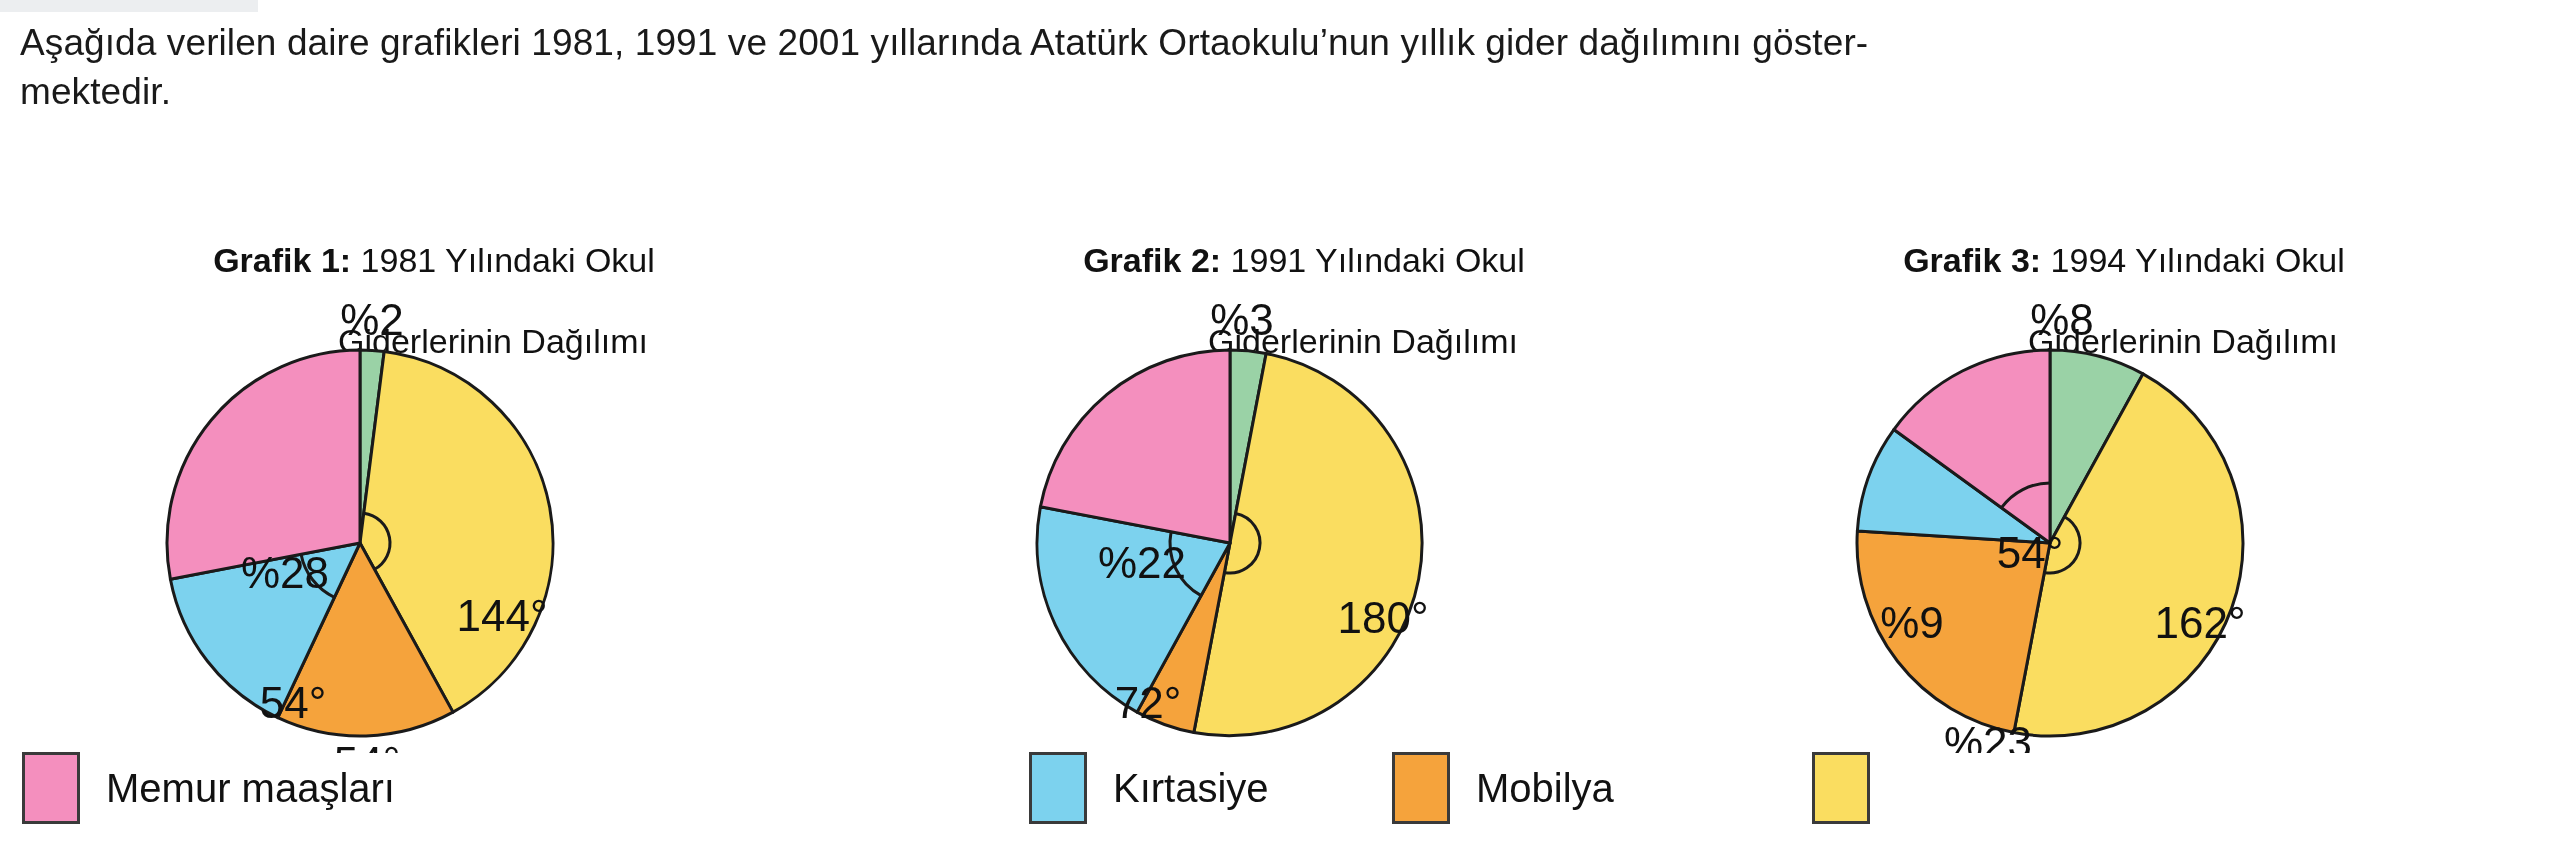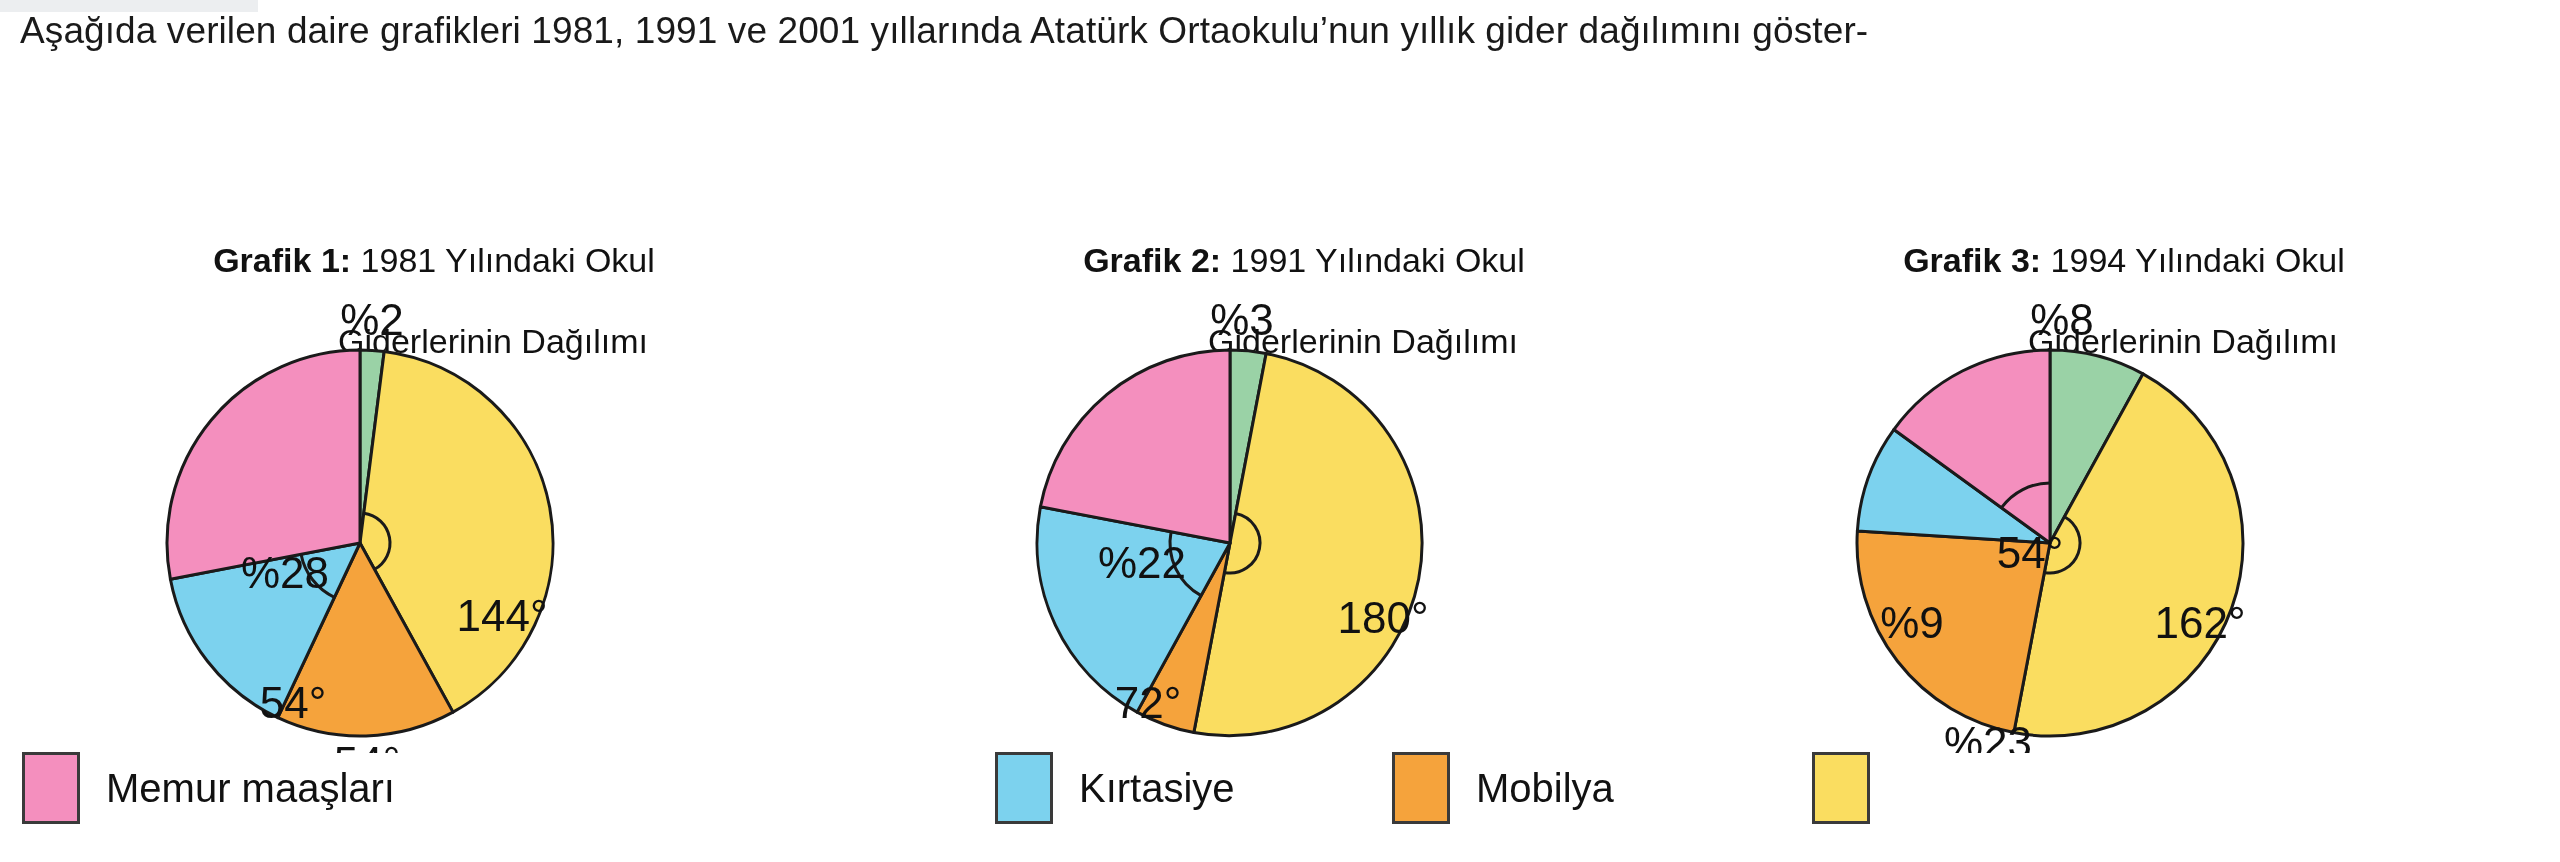--- a/index.html
+++ b/index.html
@@ -3,21 +3,21 @@
 <meta charset="utf-8">
 <style>
   html,body{margin:0;padding:0;}
   body{
     width:2560px;height:862px;background:#ffffff;
     font-family:"Liberation Sans","DejaVu Sans",sans-serif;
     color:#111111;overflow:hidden;position:relative;
   }
   .corner-tab{position:absolute;left:0;top:0;width:258px;height:12px;background:#eceef0;}
   .intro{
-    position:absolute;left:20px;top:6px;width:2500px;
+    position:absolute;left:20px;top:18px;width:2500px;
     font-size:37px;line-height:1.33;color:#1a1a1a;letter-spacing:0.1px;
   }
   .intro p{margin:0;}
   .charts-row{position:absolute;left:0;top:195px;width:2560px;height:560px;text-align:center;}
   .chart-block{position:absolute;top:0;width:840px;height:560px;}
   .chart-block.c1{left:10px;}
   .chart-block.c2{left:880px;}
   .chart-block.c3{left:1700px;}
   .chart-title{
     font-size:34px;line-height:1.28;color:#111;margin:0;padding:0 0 0 8px;
@@ -33,32 +33,33 @@
   .legend-item{position:absolute;top:0;display:flex;align-items:center;}
   .swatch{
     width:58px;height:72px;border:3px solid #3a3a3a;box-sizing:border-box;
     flex:0 0 auto;
   }
   .legend-label{
     font-size:40px;color:#111;margin-left:26px;white-space:nowrap;
   }
   .li0{left:22px;}
   .li1{left:610px;}
-  .li2{left:995px;}
+  .li2{left:1029px;}
   .li3{left:1392px;}
   .li4{left:1812px;}
   text{font-family:"Liberation Sans","DejaVu Sans",sans-serif;}
 </style>
 </head>
 <body>
 
 <div class="corner-tab"></div>
 
 <div class="intro">
   <p>Aşağıda verilen daire grafikleri 1981, 1991 ve 2001 yıllarında Atatürk Ortaokulu’nun yıllık gider dağılımını göster-</p>
+  <p>mektedir.</p>
 </div>
 
 <div class="charts-row">
 
   <div class="chart-block c1">
     <div class="chart-title">
       <span class="lead">Grafik 1:</span><span> 1981 Yılındaki Okul</span>
       <span class="t2">Giderlerinin Dağılımı</span>
     </div>
     <div class="pie-wrap">

